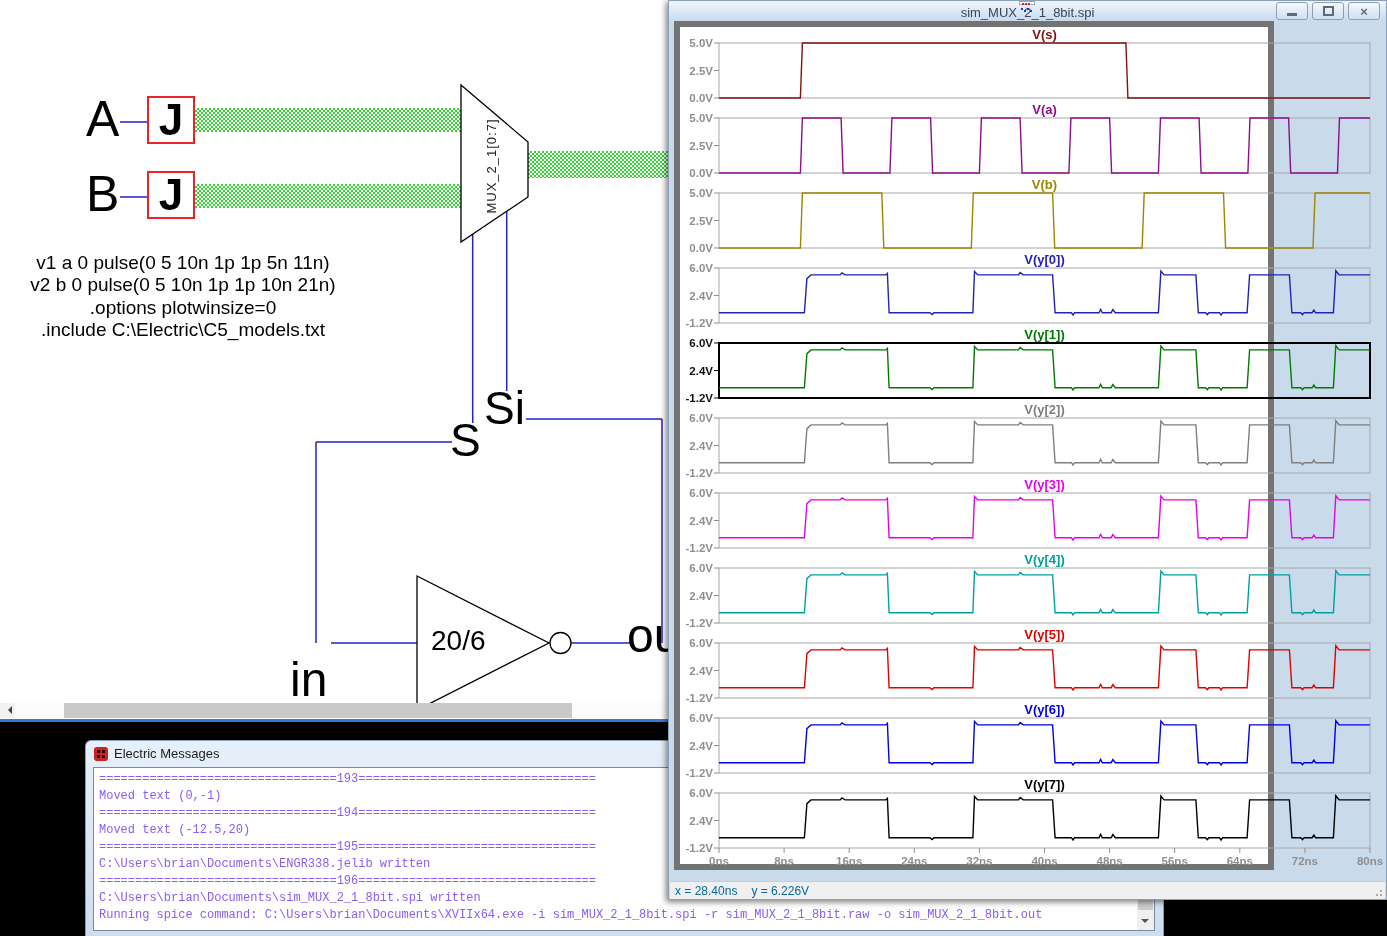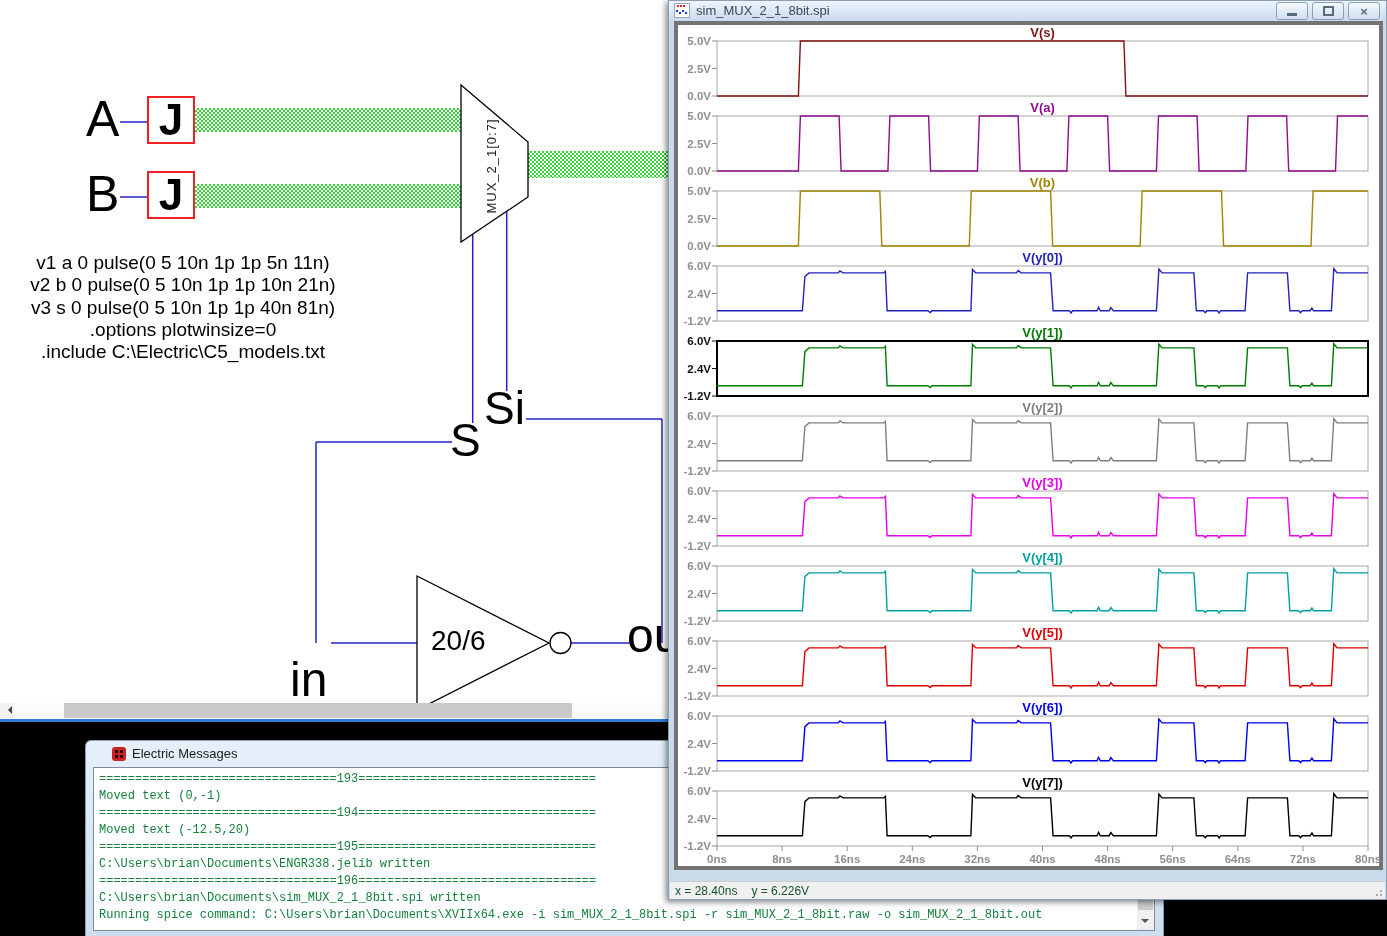--- a/index.html
+++ b/index.html
@@ -27,56 +27,56 @@
   .hs-arrow:after{content:"";position:absolute;left:4px;top:3px;border:4.5px solid transparent;
                   border-right-color:#444;}
   .hs-thumb{position:absolute;left:64px;top:0;width:508px;height:15px;background:#c9c9c9;}
   .blue-edge{position:absolute;left:0;top:719px;width:668px;height:3px;background:#2e7bdc;z-index:6;}
 
   
   .msgwin{position:absolute;left:85px;top:740px;width:1077px;height:200px;z-index:10;
           background:linear-gradient(#e7f0fa,#cdddEF);border:1px solid #8aa0b8;
           border-radius:6px 6px 0 0;box-shadow:0 0 4px rgba(0,0,0,.6);}
   .msg-title{position:absolute;left:0;top:0;right:0;height:25px;display:flex;align-items:center;
-             font-size:13px;color:#1c1c1c;margin-left:18px;}
+             font-size:13px;color:#1c1c1c;}
   .msg-icon{width:14px;height:14px;margin:0 6px 0 8px;background:#c22;border-radius:3px;position:relative;}
   .msg-icon:before{content:"";position:absolute;left:3px;top:3px;width:3px;height:3px;background:#200;
                    box-shadow:5px 0 #200,0 5px #200,5px 5px #200;}
   .msg-body{position:absolute;left:7px;top:26px;width:1060px;height:162px;background:#fff;
             border:1px solid #7a8a9a;overflow:hidden;}
   .msg-lines{position:absolute;left:5px;top:3px;font-family:"Liberation Mono",monospace;
-             font-size:12px;line-height:17px;color:#15803d;white-space:pre;}
+             font-size:12px;line-height:17px;color:#8b5cf6;white-space:pre;}
   .vscroll{position:absolute;right:0;top:0;width:17px;height:100%;background:#f0f0f0;}
   .vs-thumb{position:absolute;left:1px;top:24px;width:15px;height:118px;background:#cdcdcd;}
   .vs-down{position:absolute;left:0;bottom:0;width:17px;height:17px;background:#f0f0f0;}
   .vs-down:after{content:"";position:absolute;left:4px;top:6px;border:4.5px solid transparent;
                  border-top-color:#555;}
 
   
   .wavewin{position:absolute;left:668px;top:0;width:719px;height:900px;z-index:20;
            background:#c9daeb;border:1px solid #8ca0b5;box-sizing:border-box;
            box-shadow:-2px 2px 6px rgba(0,0,0,.5);}
   .wv-title{position:absolute;left:0;top:0;right:0;height:19px;
-            background:linear-gradient(#eef5fc,#cadcf0);display:flex;align-items:center;}
+            background:linear-gradient(#eef5fc,#cadcf0);display:flex;align-items:center;flex-direction:column;}
   .wv-icon{width:14px;height:13px;margin:0 6px 0 5px;background:#fff;border:1px solid #9ab;position:relative;}
   .wv-icon:before{content:"";position:absolute;left:2px;top:1px;width:2px;height:2px;background:#d22;
                   box-shadow:3px 0 #d22,6px 0 #d22;}
   .wv-icon:after{content:"";position:absolute;left:1px;top:6px;width:2px;height:2px;background:#23c;
                  box-shadow:3px 2px #23c,6px 0 #23c,9px 2px #23c;}
   .wv-title-text{font-size:13px;color:#3c4653;}
   .wv-btns{position:absolute;right:6px;top:1px;display:flex;gap:4px;}
   .wv-btn{width:30px;height:16px;background:linear-gradient(#f5f9fd,#cfdff0);
           border:1px solid #8ca0b5;border-radius:3px;display:flex;align-items:center;justify-content:center;}
   .gl-min{width:10px;height:3px;background:#5a6b7d;margin-top:7px;}
   .gl-res{width:7px;height:6px;border:2px solid #5a6b7d;}
   .gl-x{font-size:13px;font-weight:bold;color:#5a6b7d;line-height:1;}
-  .wv-client{position:absolute;left:5px;top:20px;width:709px;height:849px;background:#fff;
-             border:4px solid #737373;box-sizing:border-box;}
+  .wv-client{position:absolute;left:5px;top:20px;width:600px;height:849px;background:#fff;
+             border:6px solid #737373;box-sizing:border-box;}
   .wv-status{position:absolute;left:1px;right:1px;top:880px;height:17px;background:#f0f0f0;
-             border-top:1px solid #cdcdcd;font-size:12px;color:#14532d;display:flex;align-items:center;}
+             border-top:1px solid #cdcdcd;font-size:12px;color:#0369a1;display:flex;align-items:center;}
   .wv-status span{margin-left:5px;}
   .wv-status .gap{margin-left:14px;}
   .grip{position:absolute;right:3px;bottom:3px;width:8px;height:8px;margin:0;}
   .grip:before{content:"";position:absolute;right:0;bottom:0;width:2px;height:2px;background:#aaa;
                box-shadow:-4px 0 #aaa,0 -4px #aaa;}
 </style>
 </head>
 <body>
 
 <div class="stage">
@@ -110,21 +110,20 @@
       <span>J</span>
     </div>
     <div class="slabel" style="left:86px;top:169px;font-size:50px;">B</div>
     <div class="jbox" style="left:147px;top:171px;">
       <span>J</span>
     </div>
 
     <div class="spice" id="spice-block">
         <div>v1 a 0 pulse(0 5 10n 1p 1p 5n 11n)</div>
         <div>v2 b 0 pulse(0 5 10n 1p 1p 10n 21n)</div>
-        <div>v3 s 0 pulse(0 5 10n 1p 1p 40n 81n)</div>
         <div>.options plotwinsize=0</div>
         <div>.include C:\Electric\C5_models.txt</div>
       </div>
 
     <div class="slabel" style="left:450px;top:417px;font-size:46px;">S</div>
     <div class="slabel" style="left:484px;top:385px;font-size:46px;">Si</div>
     <div class="slabel" style="left:290px;top:612px;font-size:48px;margin-top:44px;">in</div>
     <div class="slabel" style="left:627px;top:612px;font-size:48px;">out</div>
     <div class="slabel" style="left:431px;top:627px;font-size:28px;">20/6</div>
 

